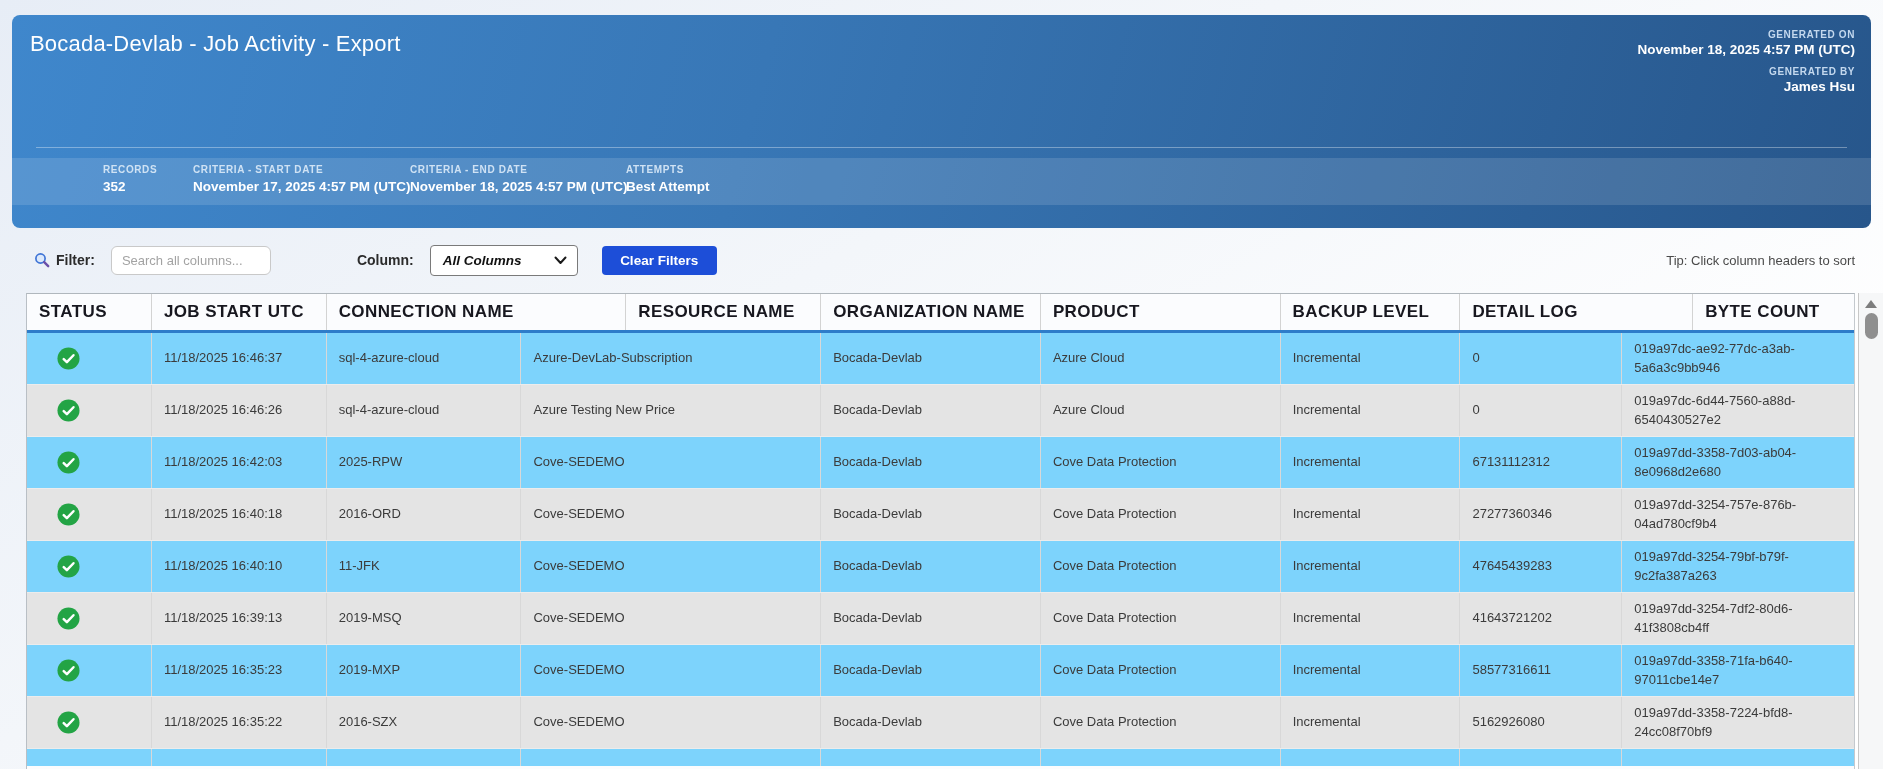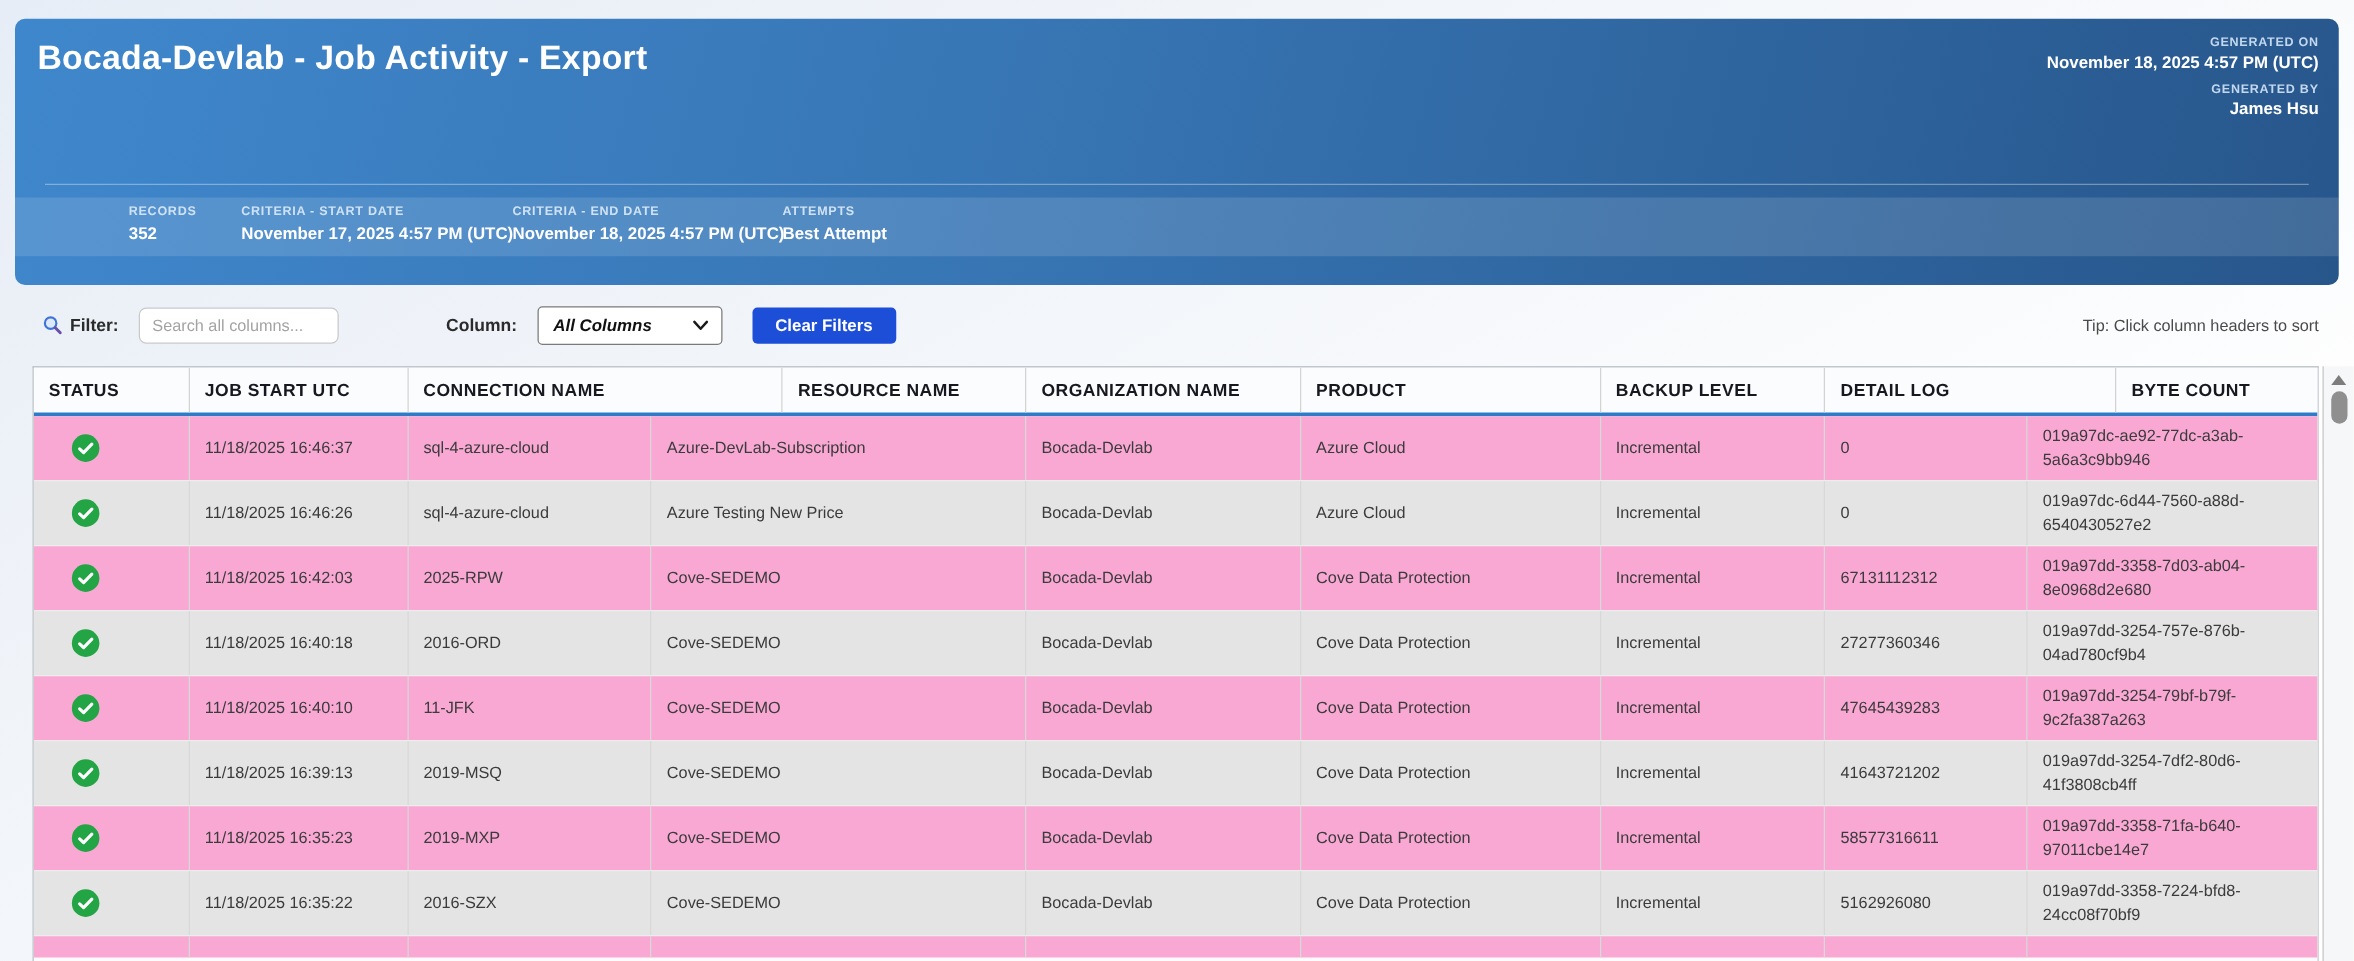--- a/index.html
+++ b/index.html
@@ -6,21 +6,21 @@
   html,body { width:1883px; height:769px; overflow:hidden;
     font-family:"Liberation Sans", sans-serif;
     background: linear-gradient(150deg, #e7edf6 0%, #f3f6fa 40%, #ffffff 80%);
   }
 
   
   .header-card { position:absolute; left:12px; top:15px; width:1859px; height:213px;
     border-radius:8px;
     background: linear-gradient(105deg, #3f87cc 0%, #3877b6 40%, #27568b 100%);
   }
-  .page-title { position:absolute; left:18px; top:16px; font-size:27px; font-weight:bold; color:#ffffff; letter-spacing:0.2px; }
+  .page-title { position:absolute; left:18px; top:16px; font-size:22px; font-weight:normal; color:#ffffff; letter-spacing:0.2px; }
   .generated { position:absolute; right:16px; top:14px; text-align:right; }
   .gen-label { font-size:10px; font-weight:bold; color:#c3d8ee; letter-spacing:0.6px; }
   .gen-value { font-size:13.5px; font-weight:bold; color:#ffffff; margin-top:2px; }
   .gen-group + .gen-group { margin-top:9px; }
   .header-divider { position:absolute; left:24px; right:24px; top:132px; height:1px; background:rgba(255,255,255,0.35); }
   .criteria-band { position:absolute; left:0; right:0; top:143px; height:47px; background:rgba(255,255,255,0.13); }
   .crit-item { position:absolute; top:6px;margin-left:48px; }
   .crit-item:nth-child(1){ left:43px; }
   .crit-item:nth-child(2){ left:133px; }
   .crit-item:nth-child(3){ left:350px; }
@@ -45,24 +45,24 @@
   .clear-btn { margin-left:24px; width:115px; height:29px; background:#1d4ed8; border:none; border-radius:4px;
     color:#ffffff; font-size:13.5px; font-weight:bold; cursor:pointer;
     font-family:"Liberation Sans", sans-serif; }
   .tip { margin-left:auto; margin-right:28px; font-size:13px; color:#4a4a4a; }
 
   
   .table-area { position:absolute; left:26px; top:293px; width:1829px; height:476px;
     border-top:1px solid #b0b7bd; border-left:1px solid #b9bfc5; border-right:1px solid #c4c9ce;
     background:#fcfcfd; overflow:hidden; }
   .thead { display:flex; height:39px; background:#fbfcfe; border-bottom:3px solid #2e7cc9; }
-  .hcell { display:flex; align-items:center; padding:0 12px; font-size:14px; font-weight:bold;
+  .hcell { display:flex; align-items:center; padding:0 12px; font-size:17px; font-weight:bold;
     color:#17171f; letter-spacing:0.4px; cursor:pointer; }
   .hcell + .hcell { border-left:1px solid #d3d3d3; }
-  .trow { display:flex; height:52px; border-bottom:1px solid #ececec; background:#f9a8d4; }
+  .trow { display:flex; height:52px; border-bottom:1px solid #ececec; background:#7dd3fc; }
   .trow:nth-child(even) { background:#e4e4e4; }
   .trow.partial { height:17px; border-bottom:none; }
   .cell { display:flex; align-items:center; padding:0 12px; font-size:13px; color:#3b3b3b; overflow:hidden; }
   .cell + .cell { border-left:1px solid #d8d8d8; }
   .cell .wrap { width:100%; line-height:1.45; }
   
   .c1{ width:124px; } .c2{ width:175px; } .c3{ width:195px; } .c4{ width:300px; }
   .c5{ width:220px; } .c6{ width:240px; } .c7{ width:180px; } .c8{ width:162px; } .c9{ width:233px; }
   .status-cell { padding-left:30px; }
   .check-icon { width:23px; height:23px; display:block; }

